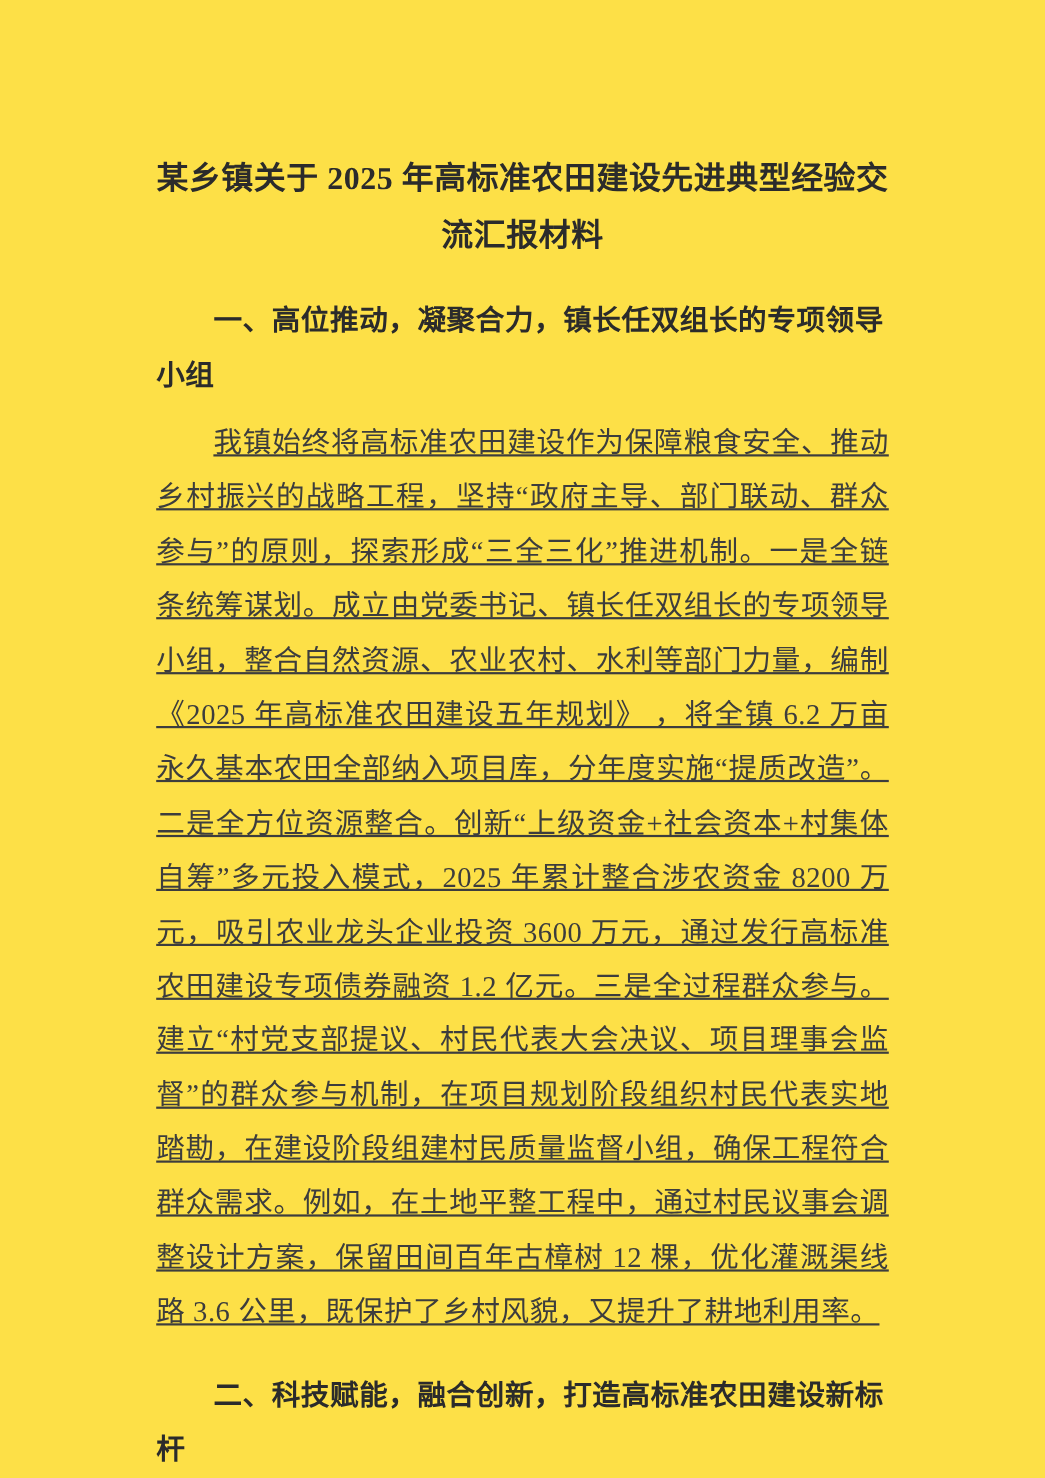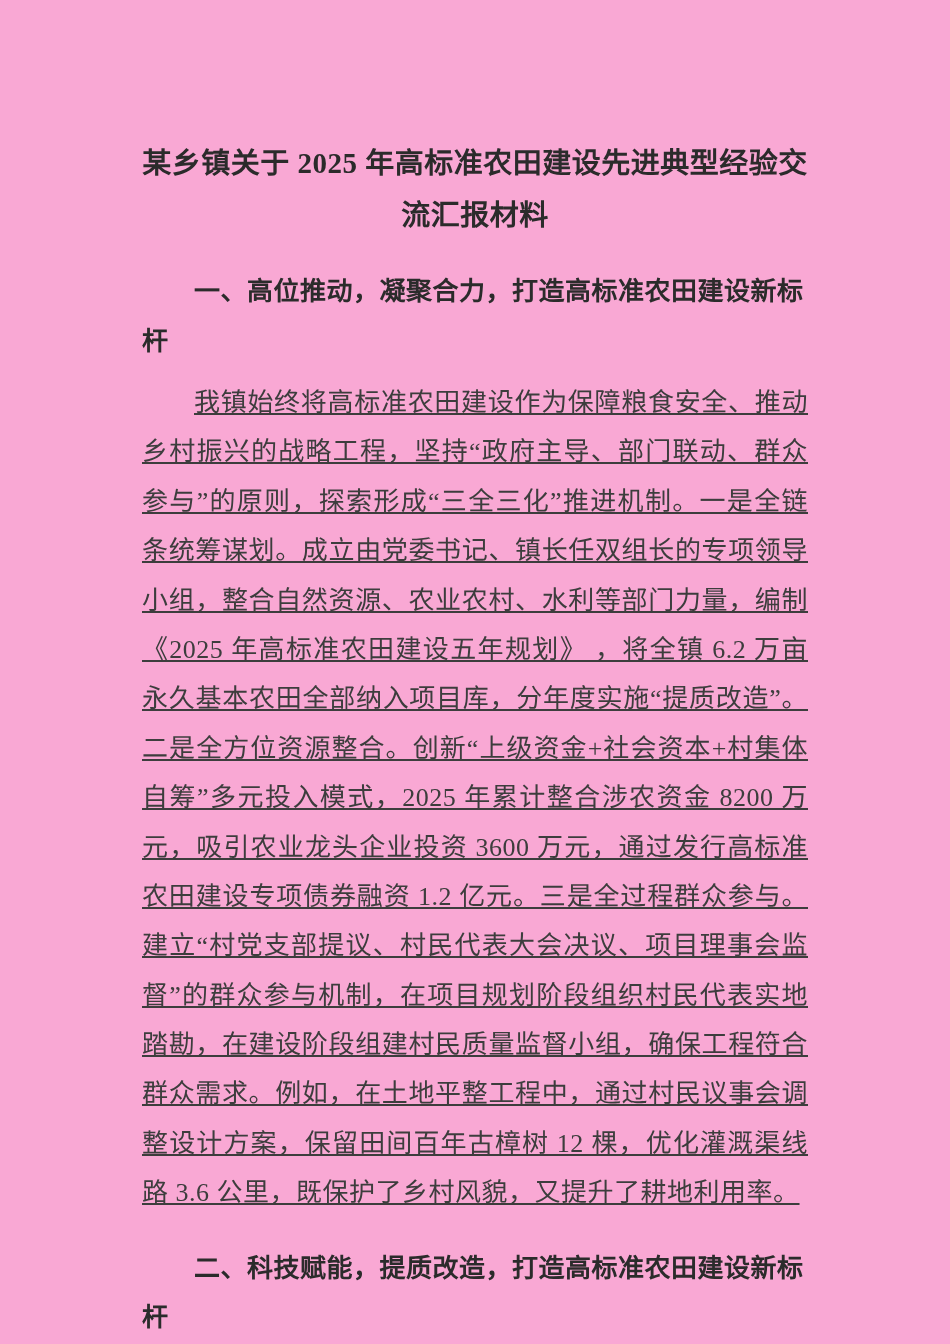--- a/index.html
+++ b/index.html
@@ -6,21 +6,21 @@
     margin: 0;
     padding: 0;
     background: #f7f8f8;
     font-family: "Liberation Serif", "DejaVu Serif", serif;
   }
   .page {
     position: relative;
     width: 950px;
     height: 1344px;
     margin: 0 auto;
-    background: #f9a8d4;
+    background: #fde047;
     box-sizing: border-box;
     padding: 138px 142px 60px 142px;
     color: #3a3a3a;
     overflow: hidden;
   }
   .doc-title {
     margin: 0 0 16px 0;
     font-size: 29px;
     font-weight: bold;
     color: #2b2b2b;
@@ -49,19 +49,19 @@
     text-decoration: underline;
   }
 </style>
 </head>
 <body>
 
 <div class="page">
 
   <h1 class="doc-title">某乡镇关于 2025 年高标准农田建设先进典型经验交流汇报材料</h1>
 
-  <h2 class="section-heading">一、高位推动，凝聚合力，打造高标准农田建设新标杆</h2>
+  <h2 class="section-heading">一、高位推动，凝聚合力，镇长任双组长的专项领导小组</h2>
 
   <p class="body-paragraph">我镇始终将高标准农田建设作为保障粮食安全、推动乡村振兴的战略工程，坚持“政府主导、部门联动、群众参与”的原则，探索形成“三全三化”推进机制。一是全链条统筹谋划。成立由党委书记、镇长任双组长的专项领导小组，整合自然资源、农业农村、水利等部门力量，编制《2025 年高标准农田建设五年规划》 ，将全镇 6.2 万亩永久基本农田全部纳入项目库，分年度实施“提质改造”。二是全方位资源整合。创新“上级资金+社会资本+村集体自筹”多元投入模式，2025 年累计整合涉农资金 8200 万元，吸引农业龙头企业投资 3600 万元，通过发行高标准农田建设专项债券融资 1.2 亿元。三是全过程群众参与。建立“村党支部提议、村民代表大会决议、项目理事会监督”的群众参与机制，在项目规划阶段组织村民代表实地踏勘，在建设阶段组建村民质量监督小组，确保工程符合群众需求。例如，在土地平整工程中，通过村民议事会调整设计方案，保留田间百年古樟树 12 棵，优化灌溉渠线路 3.6 公里，既保护了乡村风貌，又提升了耕地利用率。</p>
 
-  <h2 class="section-heading">二、科技赋能，提质改造，打造高标准农田建设新标杆</h2>
+  <h2 class="section-heading">二、科技赋能，融合创新，打造高标准农田建设新标杆</h2>
 
 </div>
 
 </body></html>

